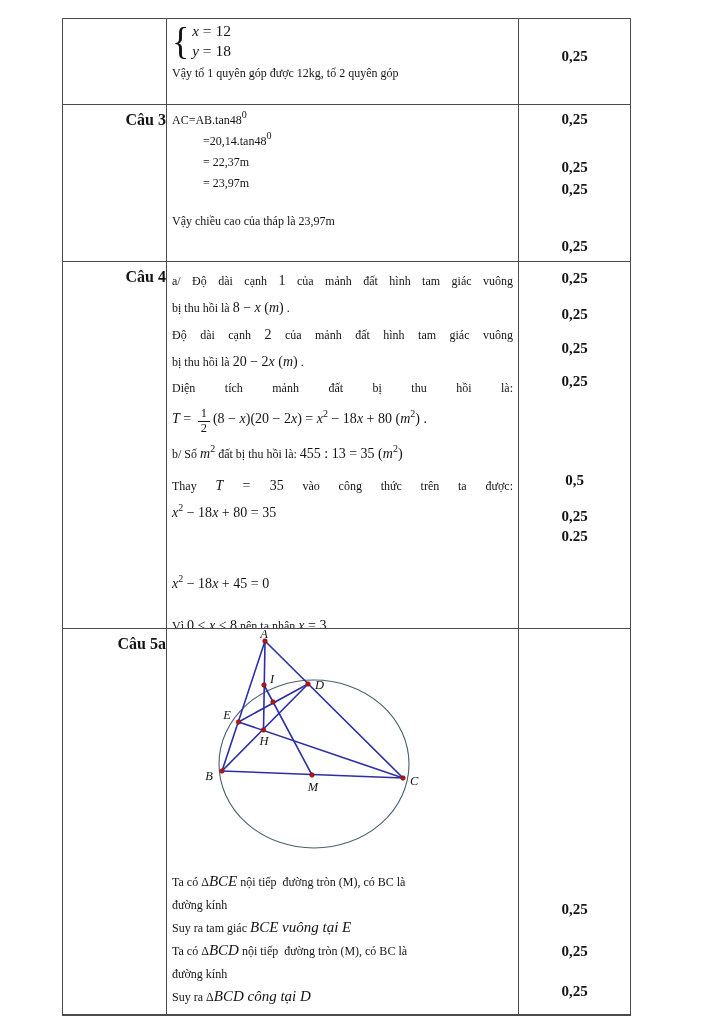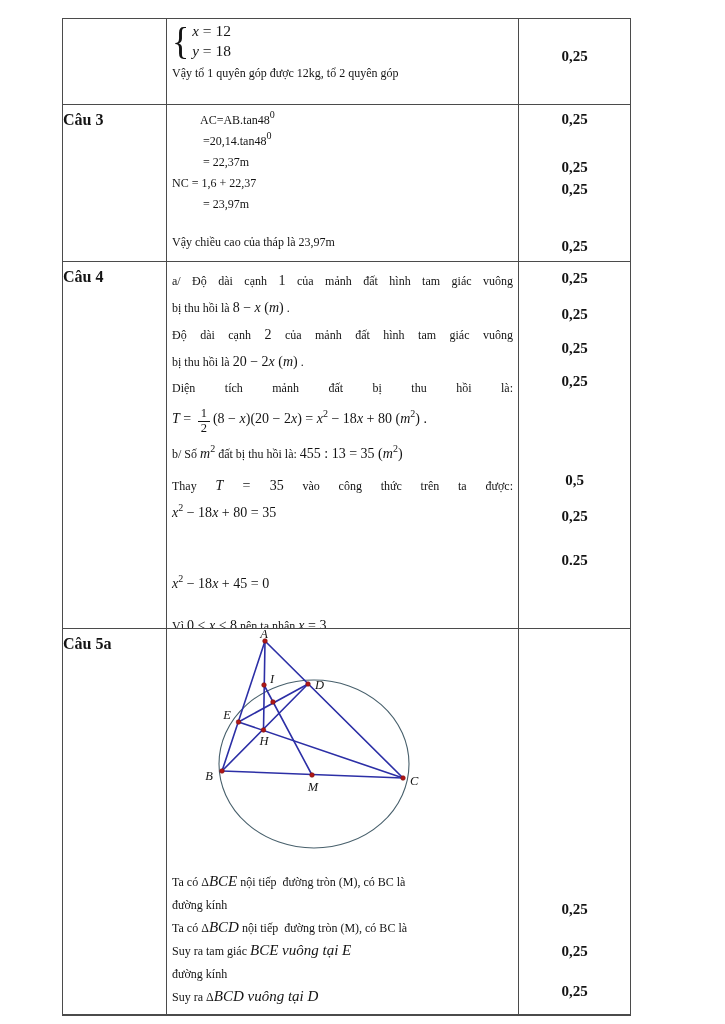--- a/index.html
+++ b/index.html
@@ -9,21 +9,21 @@
   }
   .page{position:relative;width:725px;height:1024px;background:#fff;overflow:hidden;}
   .atable{
     position:absolute;left:62px;top:18px;width:567px;
     border:1px solid #4b4b4b;border-bottom-width:2px;box-sizing:content-box;background:#fff;
   }
   .trow{display:flex;border-bottom:1px solid #4b4b4b;overflow:hidden;}
   .trow:last-child{border-bottom:none;}
   .c-label{
     width:104px;box-sizing:border-box;border-right:1px solid #4b4b4b;
-    text-align:left;padding-top:6px;font-weight:bold;font-size:16px;
+    text-align:right;padding-top:6px;font-weight:bold;font-size:16px;
   }
   .c-main{width:352px;box-sizing:border-box;border-right:1px solid #4b4b4b;position:relative;overflow:hidden;}
   .c-score{flex:1;position:relative;}
   .cline{padding:0 5px;font-size:15.5px;white-space:pre-wrap;overflow:hidden;}
   .cline.justify{white-space:normal;text-align:justify;text-align-last:justify;}
   .cline.indent{padding-left:36px;}
   .cline.pad70{padding-left:72px;}
   .t{font-size:12px;}
   .i{font-style:italic;font-size:15px;}
   .v{font-style:italic;font-size:14px;font-family:"Liberation Serif",serif;}
@@ -59,24 +59,23 @@
           <div class="cline" style="height: 21px; line-height: 21px;"><span class="t">Vậy tổ 1 quyên góp được 12kg, tổ 2 quyên góp</span></div>
           <div class="cline" style="height: 21px; line-height: 21px; margin-top: 44px;"><span class="t">18kg</span></div>
         </div>
         <div class="c-score">
           <div class="score" style="top: 27px;">0,25</div>
         </div>
       </div>
       <div class="trow" style="height: 156px;">
         <div class="c-label">Câu 3</div>
         <div class="c-main" style="padding-top: 3px;">
-          <div class="cline" style="height: 21px; line-height: 21px; margin-left: 28px;"><span class="t">AC=AB.tan48</span><sup class="sp">0</sup></div>
+          <div class="cline" style="height: 21px; line-height: 21px;"><span class="t">AC=AB.tan48</span><sup class="sp">0</sup></div>
           <div class="cline indent" style="height: 21px; line-height: 21px;"><span class="t">=20,14.tan48</span><sup class="sp">0</sup></div>
           <div class="cline indent" style="height: 21px; line-height: 21px;"><span class="t">= 22,37m</span></div>
-          <div class="cline" style="height: 21px; line-height: 21px;"><span class="t">NC = 1,6 + 22,37</span></div>
           <div class="cline indent" style="height: 21px; line-height: 21px;"><span class="t">= 23,97m</span></div>
           <div class="cline" style="height: 17px; line-height: 17px;"></div>
           <div class="cline" style="height: 21px; line-height: 21px;"><span class="t">Vậy chiều cao của tháp là 23,97m</span></div>
         </div>
         <div class="c-score">
           <div class="score" style="top: 4px;">0,25</div>
           <div class="score" style="top: 52px;">0,25</div>
           <div class="score" style="top: 74px;">0,25</div>
           <div class="score" style="top: 131px;">0,25</div>
         </div>
@@ -97,21 +96,21 @@
           <div class="cline" style="height: 23px; line-height: 23px; margin-top: 19px;"><span class="t">Vì </span><span class="m">0 &lt; </span><span class="v">x</span><span class="m"> &lt; 8</span><span class="t"> nên ta nhận </span><span class="v">x</span><span class="m"> = 3</span></div>
           <div class="cline pad70" style="height: 24px; line-height: 24px;"><span class="t">Vậy </span><span class="v">x</span><span class="m"> = 3(</span><span class="v">m</span><span class="m">)</span><span class="t"> .</span></div>
         </div>
         <div class="c-score">
           <div class="score" style="top: 6px;">0,25</div>
           <div class="score" style="top: 42px;">0,25</div>
           <div class="score" style="top: 76px;">0,25</div>
           <div class="score" style="top: 109px;">0,25</div>
           <div class="score" style="top: 208px;">0,5</div>
           <div class="score" style="top: 244px;">0,25</div>
-          <div class="score" style="top: 288px;">0.25</div>
+          <div class="score" style="top: 264px;">0.25</div>
         </div>
       </div>
       <div class="trow" style="height: 385px;">
         <div class="c-label">Câu 5a</div>
         <div class="c-main">
           <svg width="351" height="240" viewBox="0 0 351 240" class="diagram">
             <ellipse cx="147" cy="135" rx="95" ry="84" fill="none" stroke="#48606c" stroke-width="1.1"></ellipse>
             <line x1="55" y1="142" x2="236" y2="149" stroke="#2c2fa6" stroke-width="1.6" stroke-linecap="round"></line>
             <line x1="98" y1="12" x2="55" y2="142" stroke="#2c2fa6" stroke-width="1.6" stroke-linecap="round"></line>
             <line x1="98" y1="12" x2="236" y2="149" stroke="#2c2fa6" stroke-width="1.6" stroke-linecap="round"></line>
@@ -133,24 +132,24 @@
             <text x="97" y="116" text-anchor="middle" class="plabel">H</text>
             <circle cx="55" cy="142" r="2.3" fill="#b01717" stroke="#7a0d0d" stroke-width="0.6"></circle>
             <text x="46" y="151" text-anchor="end" class="plabel">B</text>
             <circle cx="145" cy="146" r="2.3" fill="#b01717" stroke="#7a0d0d" stroke-width="0.6"></circle>
             <text x="146" y="162" text-anchor="middle" class="plabel">M</text>
             <circle cx="236" cy="149" r="2.3" fill="#b01717" stroke="#7a0d0d" stroke-width="0.6"></circle>
             <text x="243" y="156" text-anchor="start" class="plabel">C</text>
           </svg>
           <div class="cline" style="height: 23px; line-height: 23px;"><span class="t">Ta có Δ</span><span class="i">BCE</span><span class="t"> nội tiếp  đường tròn (M), có BC là</span></div>
           <div class="cline" style="height: 23px; line-height: 23px;"><span class="t">đường kính</span></div>
+          <div class="cline" style="height: 23px; line-height: 23px;"><span class="t">Suy ra tam giác </span><span class="i">BCE vuông tại E</span></div>
           <div class="cline" style="height: 23px; line-height: 23px;"><span class="t">Ta có Δ</span><span class="i">BCD</span><span class="t"> nội tiếp  đường tròn (M), có BC là</span></div>
-          <div class="cline" style="height: 23px; line-height: 23px;"><span class="t">Suy ra tam giác </span><span class="i">BCE vuông tại E</span></div>
           <div class="cline" style="height: 23px; line-height: 23px;"><span class="t">đường kính</span></div>
-          <div class="cline" style="height: 23px; line-height: 23px;"><span class="t">Suy ra Δ</span><span class="i">BCD vuông tại D</span></div>
+          <div class="cline" style="height: 23px; line-height: 23px;"><span class="t">Suy ra Δ</span><span class="i">BCD công tại D</span></div>
         </div>
         <div class="c-score">
           <div class="score" style="top: 270px;">0,25</div>
           <div class="score" style="top: 312px;">0,25</div>
           <div class="score" style="top: 352px;">0,25</div>
         </div>
       </div>
     </div>
 </div>
 

